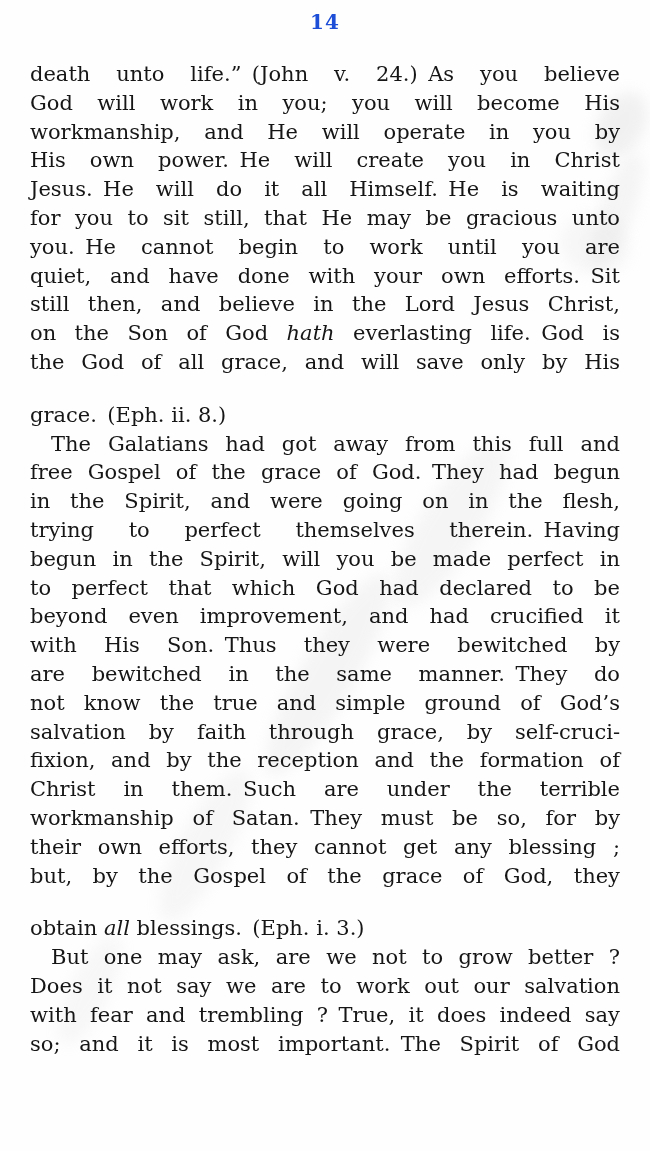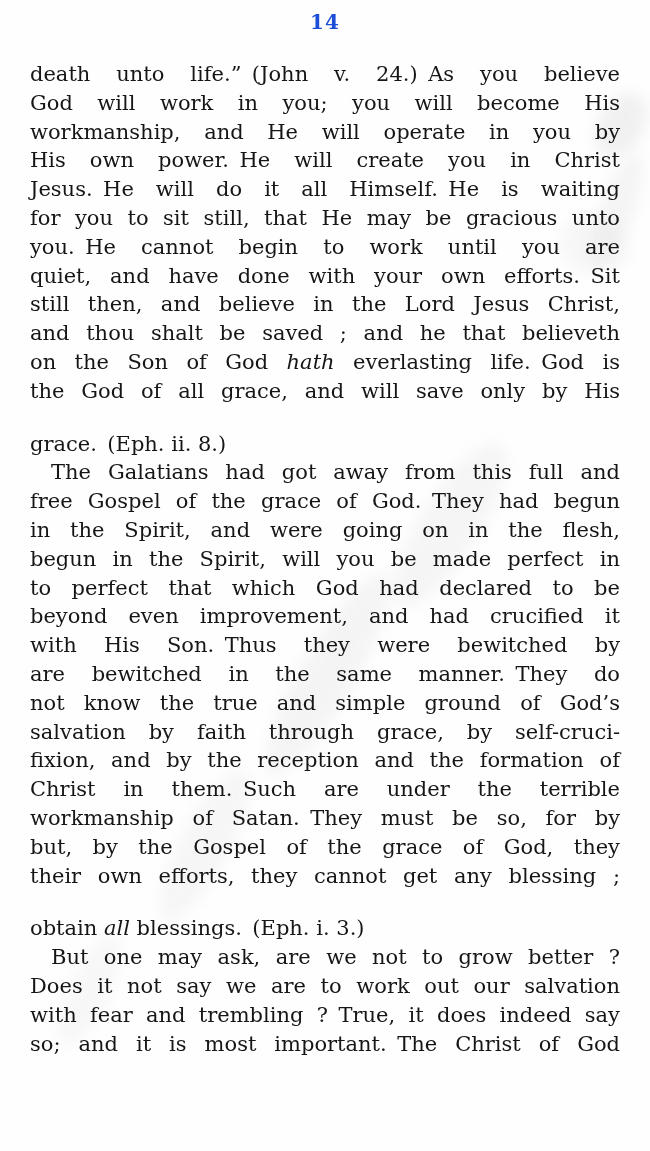--- a/index.html
+++ b/index.html
@@ -90,43 +90,43 @@
       <div class="paragraph">
         <div class="line"><span>death unto life.” (John v. 24.) As you believe</span></div>
         <div class="line"><span>God will work in you; you will become His</span></div>
         <div class="line"><span>workmanship, and He will operate in you by</span></div>
         <div class="line"><span>His own power. He will create you in Christ</span></div>
         <div class="line"><span>Jesus. He will do it all Himself. He is waiting</span></div>
         <div class="line"><span>for you to sit still, that He may be gracious unto</span></div>
         <div class="line"><span>you. He cannot begin to work until you are</span></div>
         <div class="line"><span>quiet, and have done with your own efforts. Sit</span></div>
         <div class="line"><span>still then, and believe in the Lord Jesus Christ,</span></div>
-        <div class="line"><span>and thou shalt be saved ; and he that believeth</span></div>
         <div class="line"><span>on the Son of God </span><span class="it">hath</span><span> everlasting life. God is</span></div>
         <div class="line"><span>the God of all grace, and will save only by His</span></div>
         <div class="line last"><span>grace. (Eph. ii. 8.)</span></div>
       </div>
       <div class="paragraph">
         <div class="line indent"><span>The Galatians had got away from this full and</span></div>
         <div class="line"><span>free Gospel of the grace of God. They had begun</span></div>
         <div class="line"><span>in the Spirit, and were going on in the flesh,</span></div>
+        <div class="line"><span>trying to perfect themselves therein. Having</span></div>
         <div class="line"><span>begun in the Spirit, will you be made perfect in</span></div>
         <div class="line"><span>to perfect that which God had declared to be</span></div>
         <div class="line"><span>beyond even improvement, and had crucified it</span></div>
         <div class="line"><span>with His Son. Thus they were bewitched by</span></div>
         <div class="line"><span>are bewitched in the same manner. They do</span></div>
         <div class="line"><span>not know the true and simple ground of God’s</span></div>
         <div class="line"><span>salvation by faith through grace, by self-cruci-</span></div>
         <div class="line"><span>fixion, and by the reception and the formation of</span></div>
         <div class="line"><span>Christ in them. Such are under the terrible</span></div>
         <div class="line"><span>workmanship of Satan. They must be so, for by</span></div>
+        <div class="line"><span>their own efforts, they cannot get any blessing ;</span></div>
         <div class="line"><span>but, by the Gospel of the grace of God, they</span></div>
-        <div class="line"><span>their own efforts, they cannot get any blessing ;</span></div>
         <div class="line last"><span>obtain </span><span class="it">all</span><span> blessings. (Eph. i. 3.)</span></div>
       </div>
       <div class="paragraph">
         <div class="line indent"><span>But one may ask, are we not to grow better ?</span></div>
         <div class="line"><span>Does it not say we are to work out our salvation</span></div>
         <div class="line"><span>with fear and trembling ? True, it does indeed say</span></div>
-        <div class="line"><span>so; and it is most important. The Christ of God</span></div>
+        <div class="line"><span>so; and it is most important. The Spirit of God</span></div>
       </div>
     </div>
 </div>
 
 </body></html>

